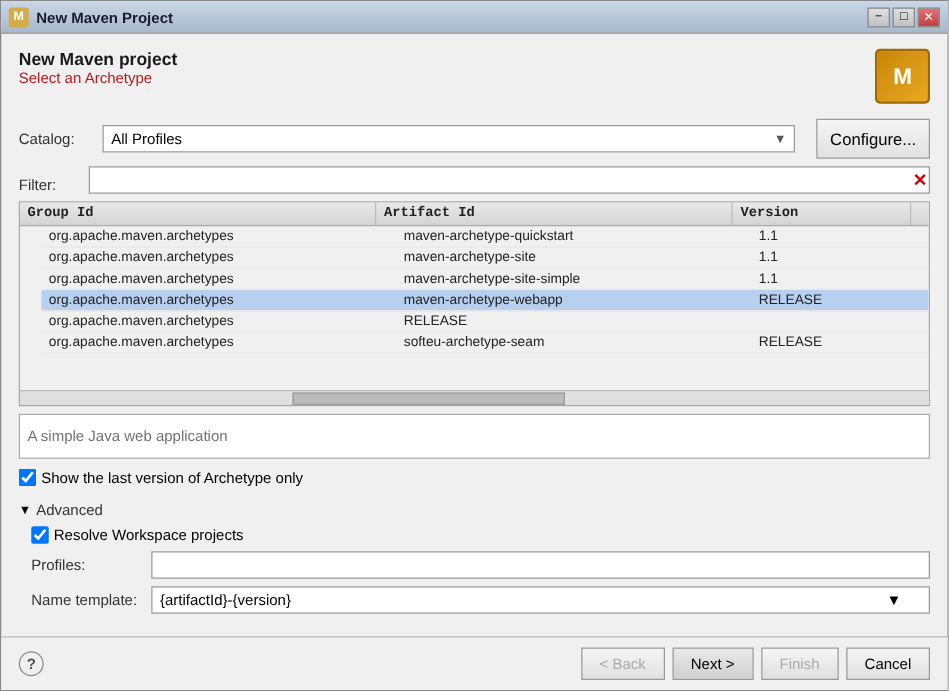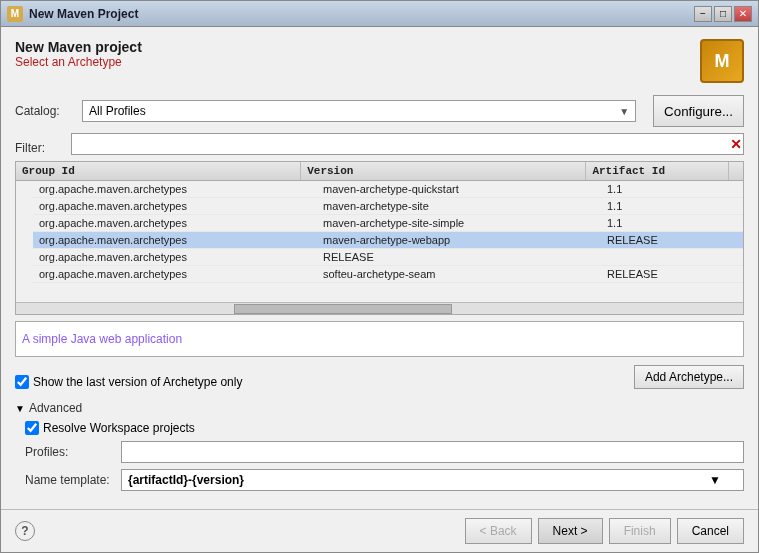--- a/index.html
+++ b/index.html
@@ -205,27 +205,27 @@
       overflow: hidden;
       text-overflow: ellipsis;
     }
     .description-area {
       border: 1px solid #aaa;
       height: 36px;
       margin-top: 6px;
       padding: 4px 6px;
       background: white;
       font-size: 12px;
-      color: #8b5cf6;
+      color: #737373;
       display: flex;
       align-items: center;
     }
     .options-row {
       display: flex;
-      align-items: flex-end;
+      align-items: flex-start;
       margin-top: 8px;
       margin-bottom: 6px;
       gap: 20px;
     }
     .checkbox-label {
       display: flex;
       align-items: center;
       gap: 4px;
       cursor: pointer;
     }
@@ -276,21 +276,20 @@
     .advanced-input {
       flex: 1;
       height: 22px;
       border: 1px solid #999;
       padding: 2px 6px;
       font-size: 12px;
     }
     .name-template-wrapper {
       flex: 1;
       position: relative;
-      font-weight: bold;
     }
     .name-template-dropdown {
       width: 100%;
       height: 22px;
       border: 1px solid #999;
       background: white;
       padding: 2px 22px 2px 6px;
       font-size: 12px;
       display: flex;
       align-items: center;
@@ -393,22 +392,22 @@
       <span class="form-label">Filter:</span>
       <div class="filter-input-wrapper">
         <input class="filter-input" type="text" style="">
         <span class="filter-clear-btn">✕</span>
       </div>
     </div>
 
     <div class="table-container">
       <div class="table-header">
         <div class="table-header-cell">Group Id</div>
+        <div class="table-header-cell">Artifact Id</div>
         <div class="table-header-cell">Version</div>
-        <div class="table-header-cell">Artifact Id</div>
       </div>
       <div class="table-body">
 
       <div class="table-row">
     <div class="table-cell">org.apache.maven.archetypes</div>
     <div class="table-cell">maven-archetype-quickstart</div>
     <div class="table-cell">1.1</div>
   </div>
           <div class="table-row">
     <div class="table-cell">org.apache.maven.archetypes</div>
@@ -442,21 +441,20 @@
 
     <div class="description-area">
       <span>A simple Java web application</span>
     </div>
 
     <div class="options-row">
       <label class="checkbox-label">
         <input type="checkbox" checked="" style="">
         <span>Show the last version of Archetype only</span>
       </label>
-      <button class="add-archetype-btn">Add Archetype...</button>
     </div>
 
     <div class="advanced-section">
       <div class="advanced-header">
         <span class="advanced-arrow">▼</span>
         <span class="advanced-title">Advanced</span>
       </div>
       <div class="advanced-content">
         <div class="advanced-row">
           <label class="checkbox-label">

